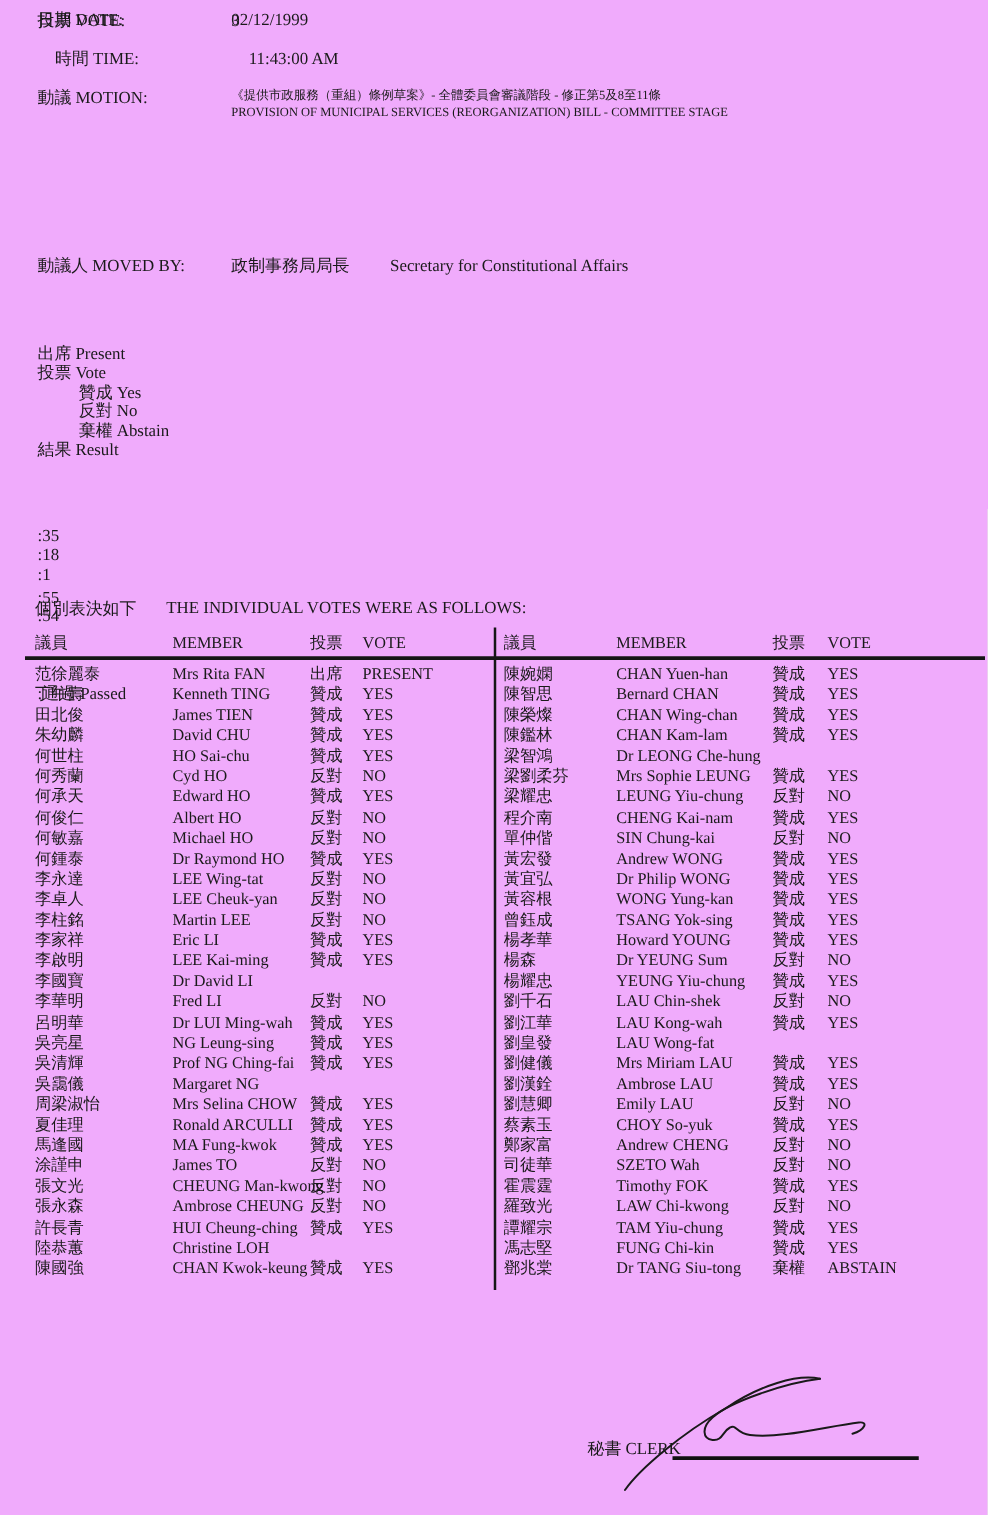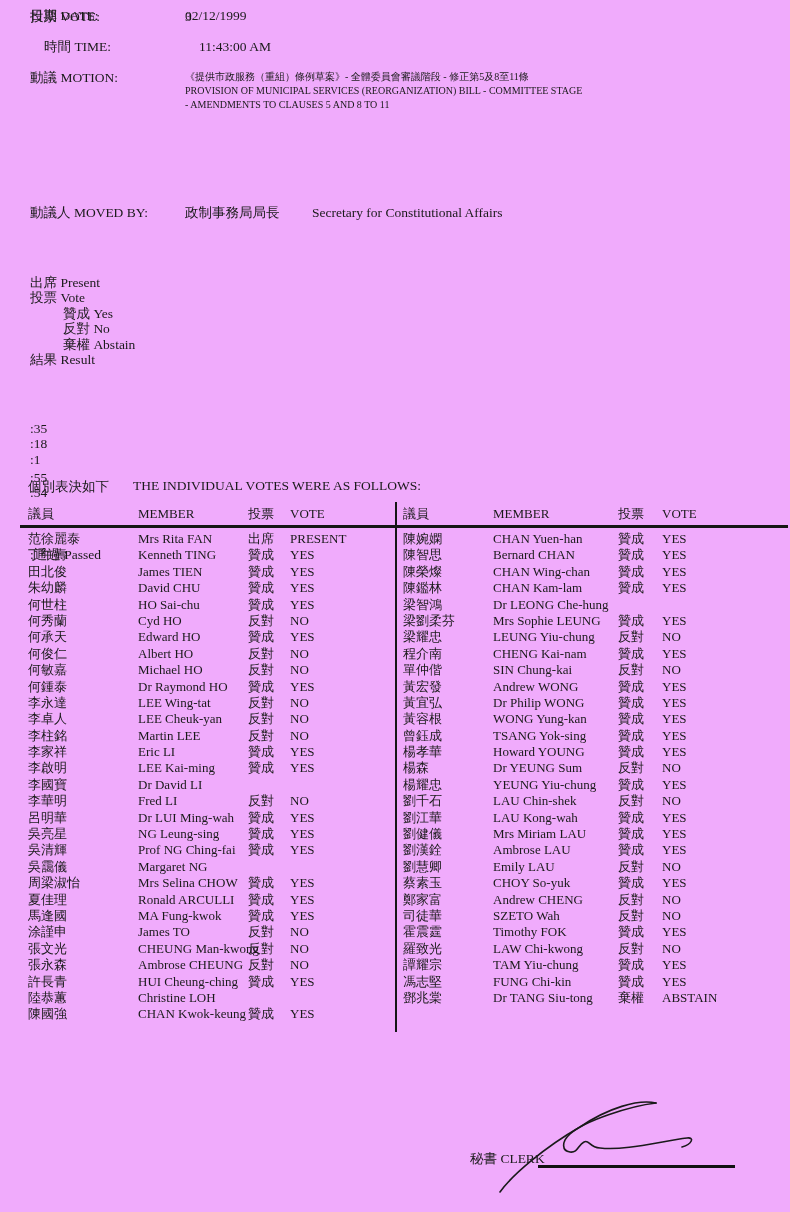--- a/index.html
+++ b/index.html
@@ -48,21 +48,20 @@
   <div class="info-line" style="top:39px;padding-left:14px;">
     <span class="lbl">時間 TIME:</span>
     <span>11:43:00 AM</span>
   </div>
 
   <div class="info-line" style="top:70px;align-items:flex-start;">
     <span class="lbl">動議 MOTION:</span>
     <span class="motion-content">
       <div>《提供市政服務（重組）條例草案》- 全體委員會審議階段 - 修正第5及8至11條</div>
       <div>PROVISION OF MUNICIPAL SERVICES (REORGANIZATION) BILL - COMMITTEE STAGE</div>
-      <div>- AMENDMENTS TO CLAUSES 5 AND 8 TO 11</div>
     </span>
   </div>
 
   <div class="info-line" style="top:205px;">
     <span class="lbl">動議人 MOVED BY:</span>
     <span style="width:127px;flex:0 0 127px;">政制事務局局長</span>
     <span>Secretary for Constitutional Affairs</span>
   </div>
 
   <div class="sum-line" style="top:275px;">
@@ -398,20 +397,26 @@
         <span class="cell">反對</span>
         <span class="cell">NO</span>
       </div>
       <div class="vrow">
         <span class="cell">劉江華</span>
         <span class="cell">LAU Kong-wah</span>
         <span class="cell">贊成</span>
         <span class="cell">YES</span>
       </div>
       <div class="vrow">
+        <span class="cell">劉皇發</span>
+        <span class="cell">LAU Wong-fat</span>
+        <span class="cell"></span>
+        <span class="cell"></span>
+      </div>
+      <div class="vrow">
         <span class="cell">劉健儀</span>
         <span class="cell">Mrs Miriam LAU</span>
         <span class="cell">贊成</span>
         <span class="cell">YES</span>
       </div>
       <div class="vrow">
         <span class="cell">劉漢銓</span>
         <span class="cell">Ambrose LAU</span>
         <span class="cell">贊成</span>
         <span class="cell">YES</span>

